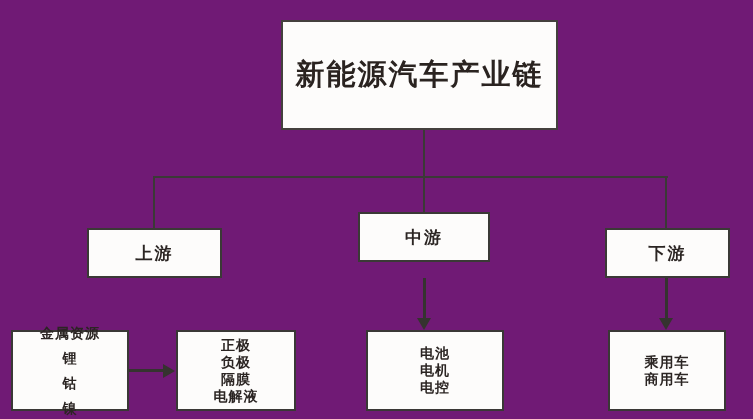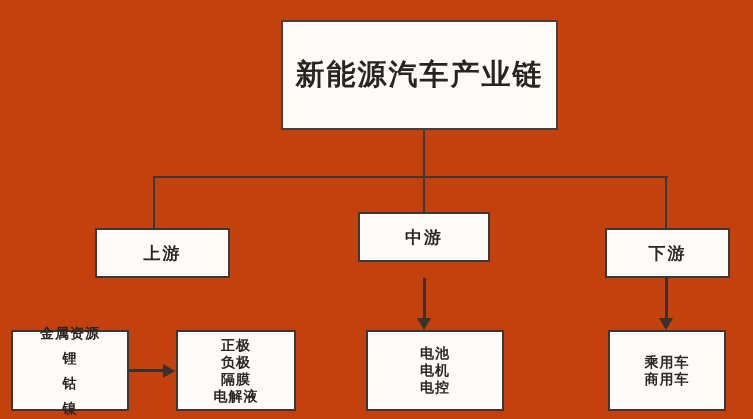--- a/index.html
+++ b/index.html
@@ -4,21 +4,21 @@
 <style>
   html, body {
     margin: 0;
     padding: 0;
     background: #ffffff;
   }
   #canvas {
     position: relative;
     width: 753px;
     height: 419px;
-    background: #c2410c;
+    background: #701a75;
     overflow: hidden;
     font-family: "DejaVu Sans", "Liberation Sans", sans-serif;
   }
   .node {
     position: absolute;
     box-sizing: border-box;
     background: #fdfcfb;
     border: 2px solid #3b3a38;
     display: flex;
     flex-direction: column;
@@ -50,21 +50,21 @@
   .tier2 {
     height: 50px;
     border-color: #3b3936;
   }
   .tier2 .line {
     font-size: 17px;
     letter-spacing: 2px;
     font-weight: 600;
     color: #2b2523;
   }
-  #node-upstream   { left: 87px;  top: 228px; width: 135px; margin-left: 8px; }
+  #node-upstream   { left: 87px;  top: 228px; width: 135px; }
   #node-midstream  { left: 358px; top: 212px; width: 132px; }
   #node-downstream { left: 605px; top: 228px; width: 125px; }
   
   .tier3 {
     top: 330px;
     height: 81px;
     border-color: #3a3836;
   }
   .tier3 .line {
     font-size: 14px;

